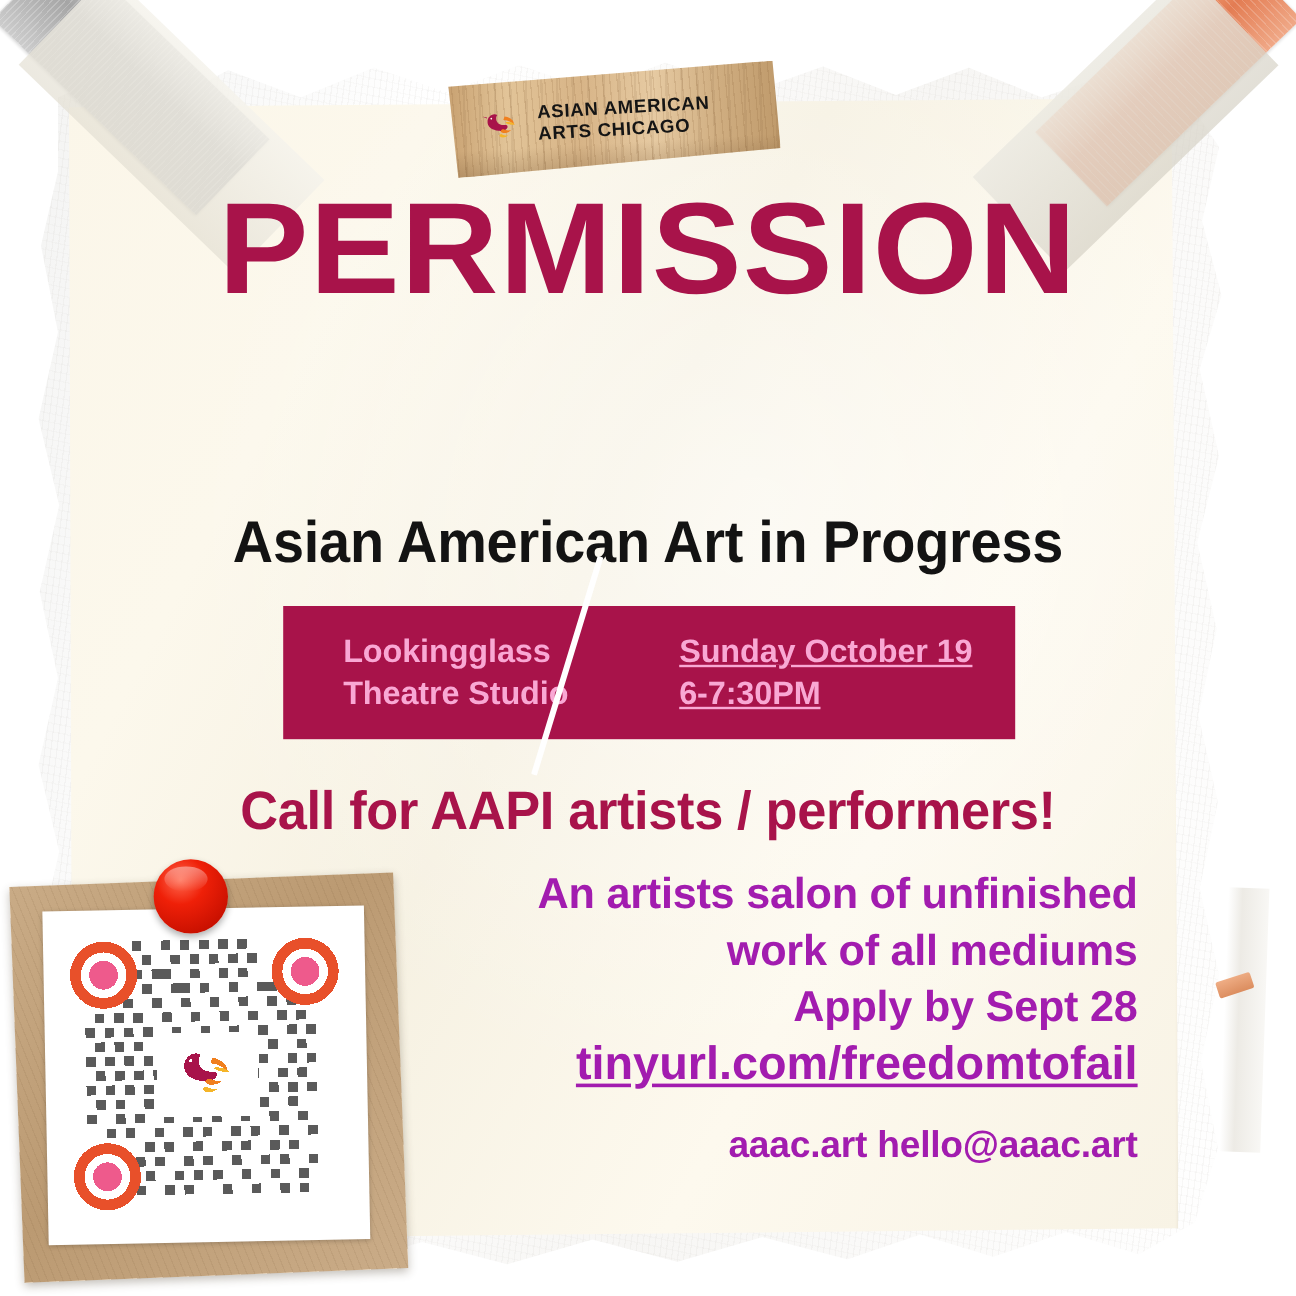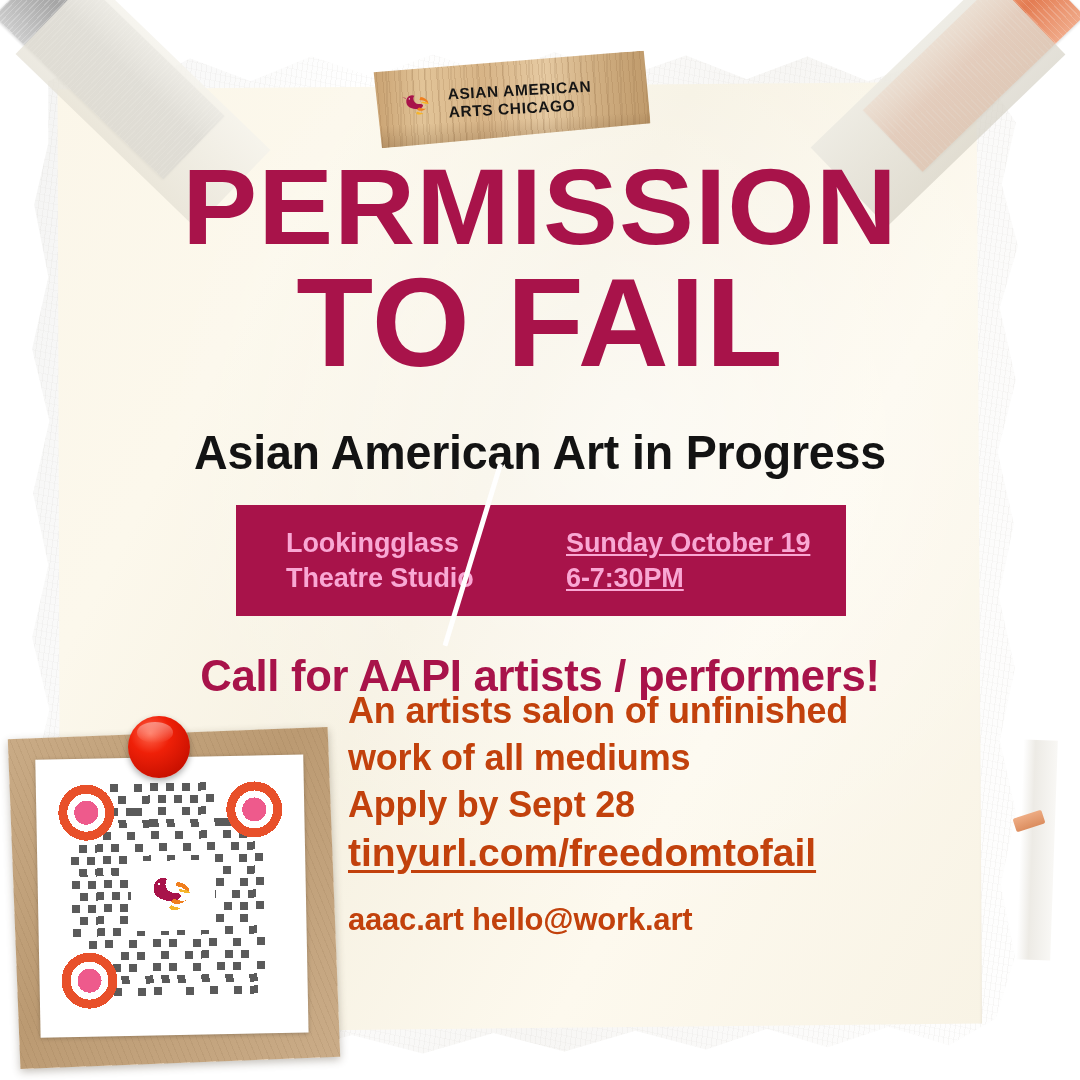--- a/index.html
+++ b/index.html
@@ -185,23 +185,23 @@
 
   
   .call{
     position:absolute;left:0;right:0;top:650px;text-align:center;
     font-family:"Liberation Sans", sans-serif;
     font-weight:bold;font-size:45px;color:#a8134a;
     letter-spacing:-.3px;transform:scaleX(.97);
     z-index:5;
   }
   .body-block{
-    position:absolute;left:348px;width:600px;top:688px;text-align:left;
-    font-family:"Liberation Sans", sans-serif;
-    font-weight:bold;color:#c2410c;z-index:5;
+    position:absolute;left:348px;width:600px;top:722px;text-align:right;
+    font-family:"Liberation Sans", sans-serif;
+    font-weight:bold;color:#a21caf;z-index:5;
   }
   .body-big{font-size:36px;line-height:1.30;white-space:pre-line;letter-spacing:-.2px;}
   .body-sub{font-size:31px;line-height:1.28;margin-top:20px;letter-spacing:-.2px;}
   .body-url{font-size:39px;line-height:1.28;text-decoration:underline;text-underline-offset:4px;}
   .body-contact{font-size:31px;line-height:1.28;margin-top:22px;letter-spacing:-.2px;}
 
   
   .qr-card{
     position:absolute;left:14px;top:733px;width:320px;height:330px;
     transform:rotate(-2.2deg);
@@ -262,21 +262,20 @@
         <path d="M52 48c5 3 11 4 17 3-4 4-10 6-16 5-3 0-5-2-6-4 1-2 3-3 5-4z" fill="#F07F1E"></path>
         <path d="M48 58c4 3 9 4 14 4-4 3-9 4-14 3-2-1-4-2-4-4 1-2 3-3 4-3z" fill="#F5B529"></path>
       </svg>
       <div class="banner-text">ASIAN AMERICAN
 ARTS CHICAGO</div>
     </div>
   </div>
 
   <div class="headline">
     <div class="hl-line hl1">PERMISSION</div>
-    <div class="hl-line hl2">TO FAIL</div>
   </div>
 
   <div class="subtitle">Asian American Art in Progress</div>
 
   <div class="band">
     <div class="band-grid">
       <div class="band-col left">Lookingglass
 Theatre Studio</div>
       <div class="band-col right">Sunday October 19
 6-7:30PM</div>
@@ -284,21 +283,21 @@
   </div>
   <div class="slash"></div>
 
   <div class="call">Call for AAPI artists / performers!</div>
 
   <div class="body-block">
     <div class="body-big">An artists salon of unfinished
 work of all mediums
 Apply by Sept 28</div>
     <div class="body-url">tinyurl.com/freedomtofail</div>
-    <div class="body-contact">aaac.art hello@work.art</div>
+    <div class="body-contact">aaac.art hello@aaac.art</div>
   </div>
 
   <div class="qr-card">
     <div class="qr-paper">
       <svg class="qr-svg" viewBox="0 0 124 124" shape-rendering="crispEdges">
         <rect width="124" height="124" fill="#ffffff"></rect>
         <g fill="#5A5A5A">
           <rect x="32" y="6" width="4" height="4"></rect>
             <rect x="44" y="6" width="4" height="4"></rect>
           <rect x="52" y="6" width="4" height="4"></rect>

